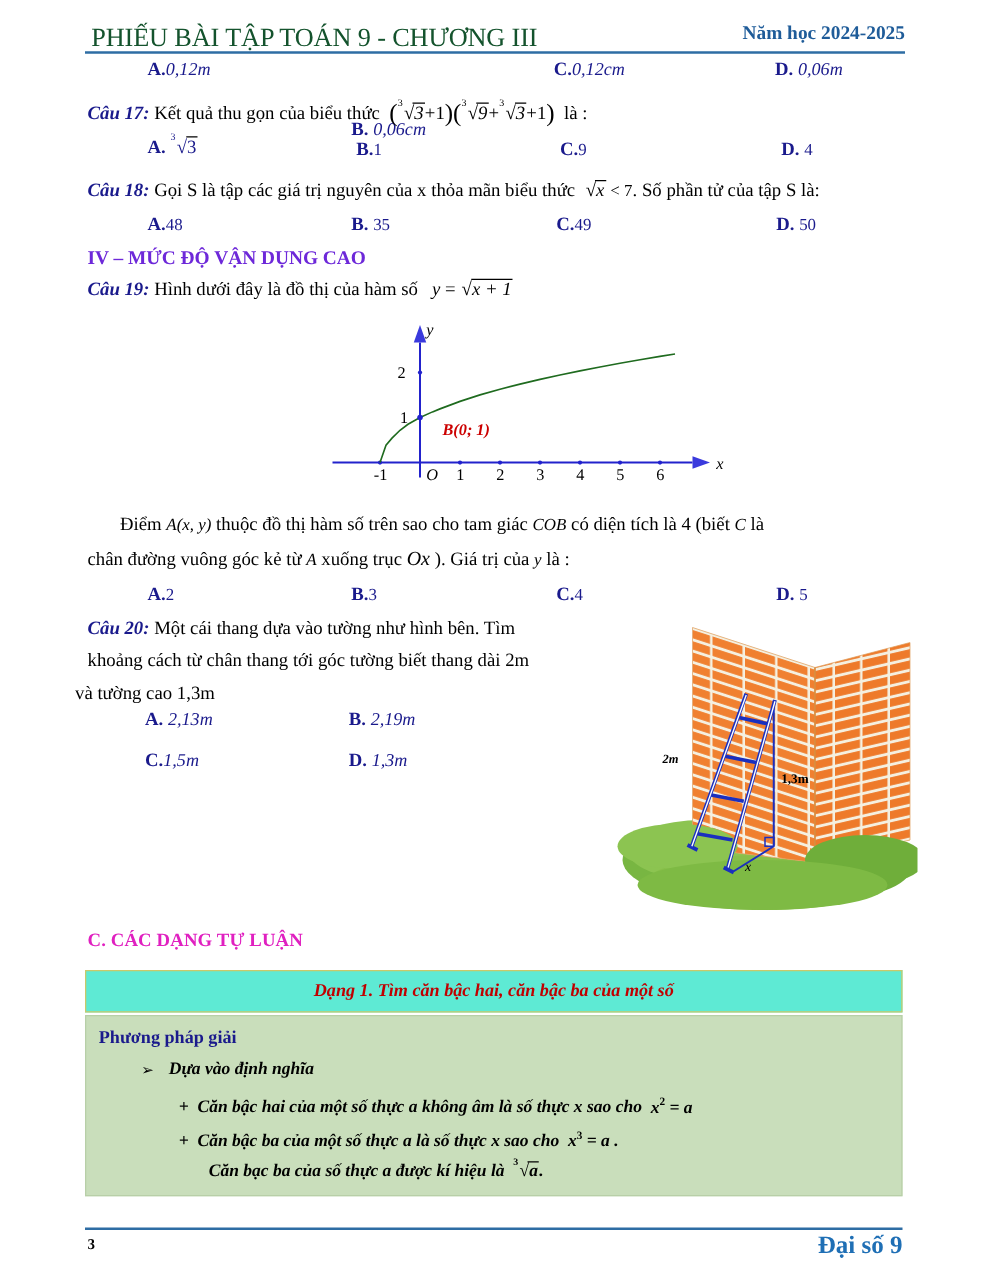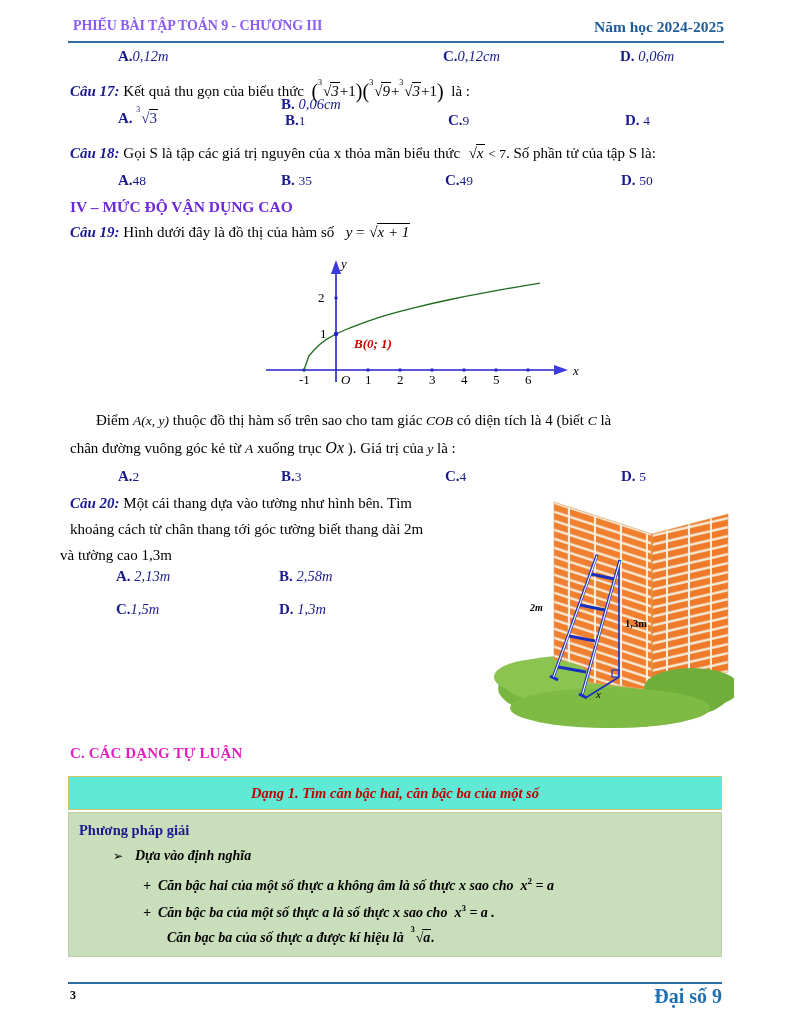--- a/index.html
+++ b/index.html
@@ -28,23 +28,23 @@
     left: 68px;
     top: 18px;
     width: 656px;
     height: 26px;
   }
   .header-left {
     position: absolute;
     left: 5px;
     top: 0;
     font-family: "Liberation Serif", serif;
-    font-weight: bold;
-    font-size: 14px;
-    color: #8b5cf6;
+    font-weight: normal;
+    font-size: 21px;
+    color: #14532d;
     letter-spacing: -0.1px;
     white-space: nowrap;
   }
   .header-right {
     position: absolute;
     right: 0px;
     top: 0;
     font-family: "Liberation Serif", serif;
     font-weight: bold;
     font-size: 15.5px;
@@ -403,21 +403,21 @@
     <span class="qlabel">Câu 20:</span>
     <span>Một cái thang dựa vào tường như hình bên. Tìm</span>
   </div>
   <div class="txt" style="left:70px; top:521px;">khoảng cách từ chân thang tới góc tường biết thang dài 2m</div>
   <div class="txt" style="left:60px; top:547px;">và tường cao 1,3m</div>
 
   <div class="opt" style="left:116px; top:568px;">
     <b>A.</b>&nbsp;<span class="val">2,13m</span>
   </div>
   <div class="opt" style="left:279px; top:568px;">
-    <b>B.</b>&nbsp;<span class="val">2,58m</span>
+    <b>B.</b>&nbsp;<span class="val">2,19m</span>
   </div>
   <div class="opt" style="left:116px; top:601px;">
     <b>C.</b><span class="val">1,5m</span>
   </div>
   <div class="opt" style="left:279px; top:601px;">
     <b>D.</b>&nbsp;<span class="val">1,3m</span>
   </div>
 
   <div class="fig-ladder">
     <svg width="242" height="250" viewBox="0 0 242 250" xmlns="http://www.w3.org/2000/svg">

